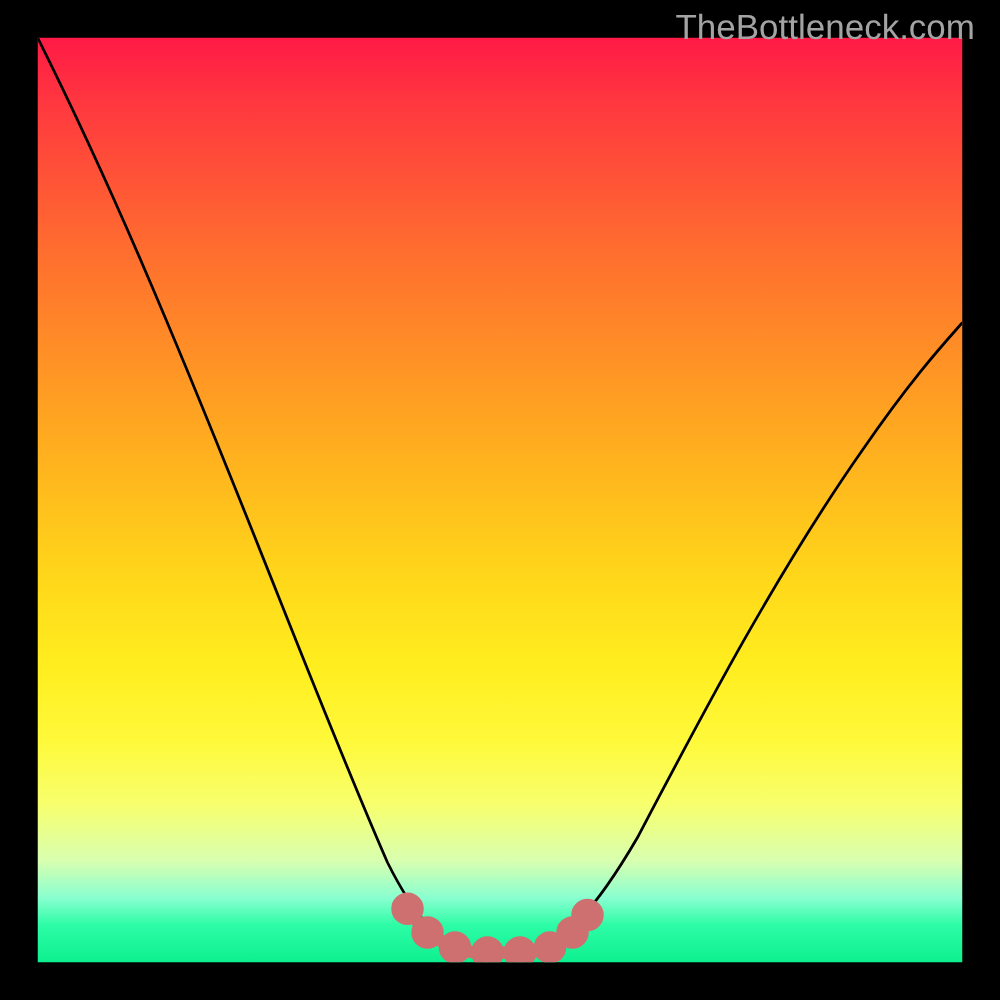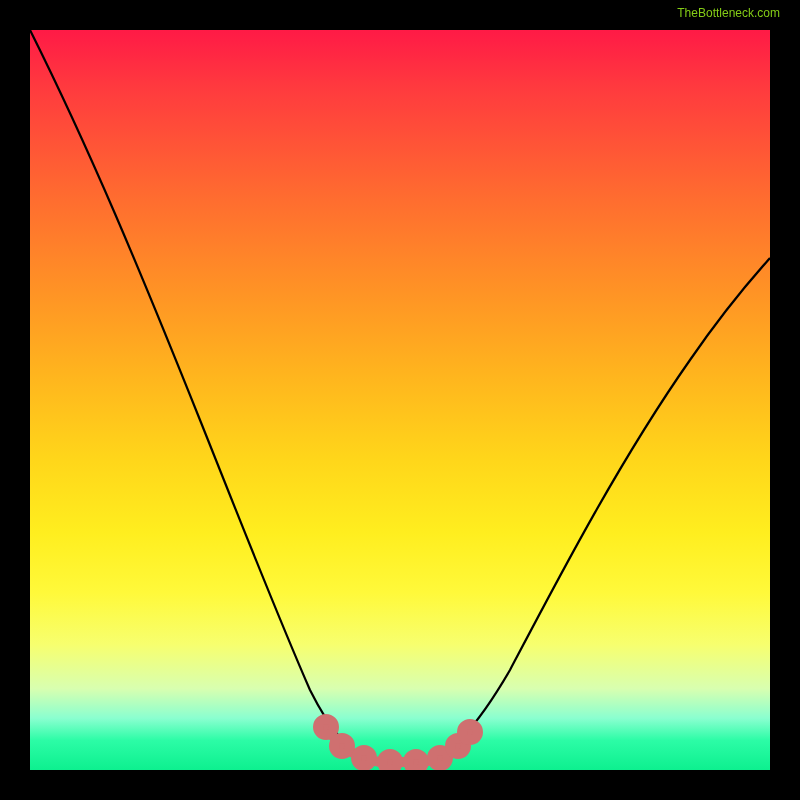--- a/index.html
+++ b/index.html
@@ -8,22 +8,22 @@
     width: 800px;
     height: 800px;
     background: #000;
     position: relative;
     font-family: Arial, sans-serif;
   }
   .watermark {
     position: absolute;
     top: 6px;
     right: 20px;
-    color: #84cc16;
-    font-size: 12px;
+    color: #a3a3a3;
+    font-size: 28px;
     font-weight: 500;
     z-index: 10;
     text-align: right;
   }
   .plot-area {
     position: absolute;
     left: 30px;
     top: 30px;
     width: 740px;
     height: 740px;

